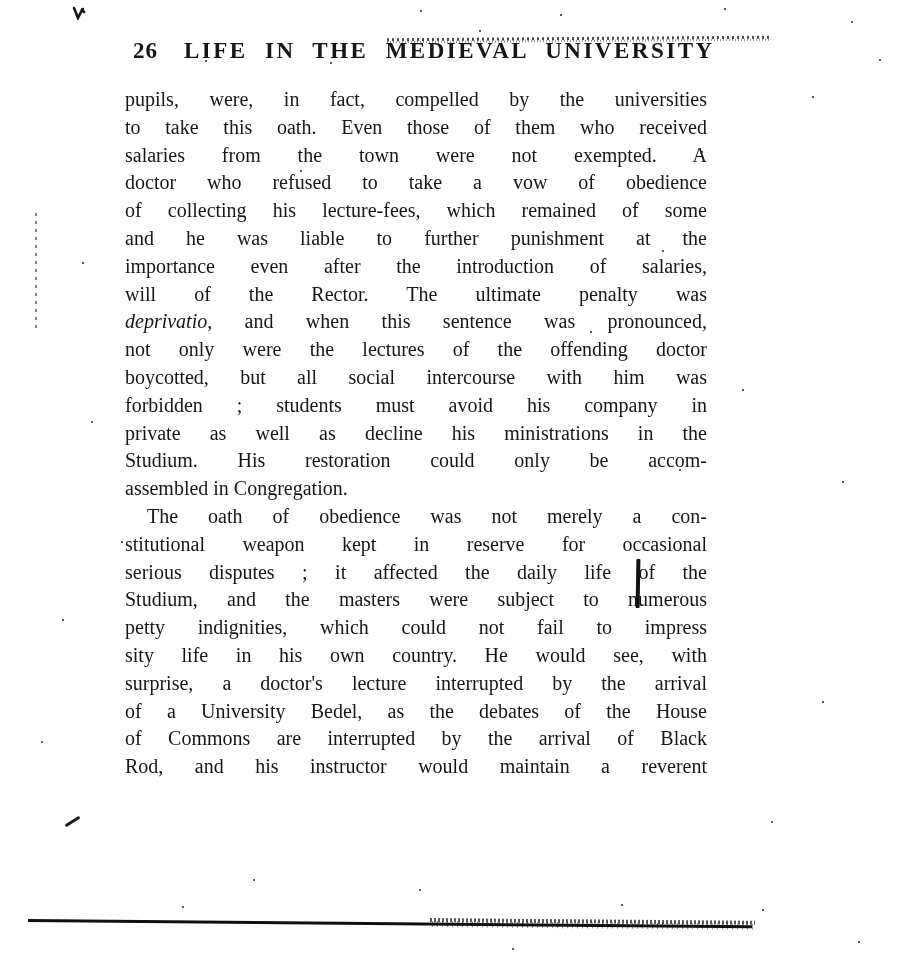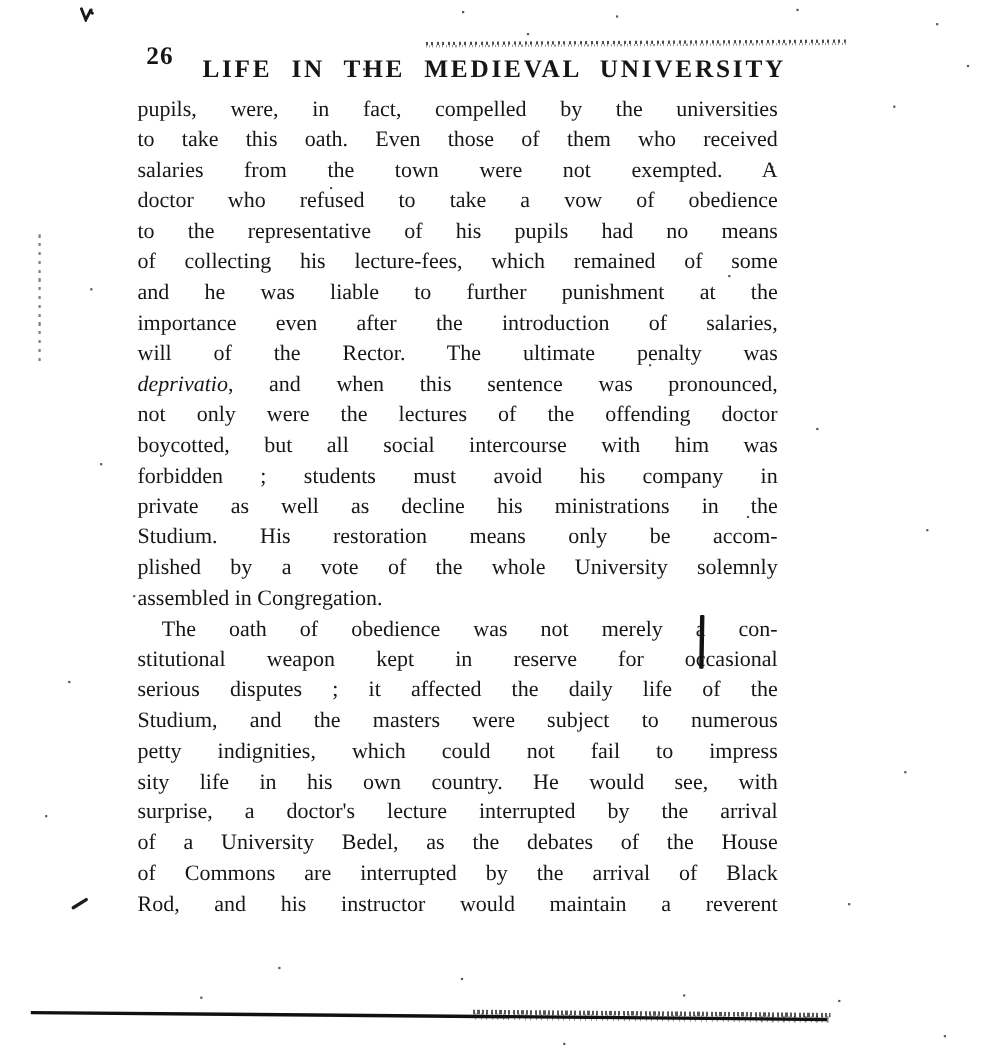--- a/index.html
+++ b/index.html
@@ -27,21 +27,20 @@
     align-items: flex-start;
     gap: 26px;
     font-size: 23px;
     font-weight: 700;
     letter-spacing: 1px;
     white-space: nowrap;
   }
   .running-head .title {
     letter-spacing: 2.5px;
     word-spacing: 9px;
-    margin-top: 12px;
   }
 
   
   .head-smudge {
     position: absolute;
     left: 387px;
     top: 37px;
     width: 382px;
     height: 5px;
     transform: rotate(-0.35deg);
@@ -174,32 +173,30 @@
     <span class="page-number">26</span>
     <span class="title">LIFE IN THE MEDIEVAL UNIVERSITY</span>
   </div>
   <div class="head-smudge"></div>
 
   <div class="body-text">
       <div class="line">pupils, were, in fact, compelled by the universities</div>
       <div class="line">to take this oath.  Even those of them who received</div>
       <div class="line">salaries from the town were not exempted.  A</div>
       <div class="line">doctor who refused to take a vow of obedience</div>
-      <div class="line">to the representative of his pupils had no means</div>
       <div class="line">of collecting his lecture-fees, which remained of some</div>
       <div class="line">and he was liable to further punishment at the</div>
       <div class="line">importance even after the introduction of salaries,</div>
       <div class="line">will of the Rector.  The ultimate penalty was</div>
       <div class="line"><span class="it">deprivatio</span><span>, and when this sentence was pronounced,</span></div>
       <div class="line">not only were the lectures of the offending doctor</div>
       <div class="line">boycotted, but all social intercourse with him was</div>
       <div class="line">forbidden ;  students must avoid his company in</div>
       <div class="line">private as well as decline his ministrations in the</div>
-      <div class="line">Studium.  His restoration means only be accom-</div>
-      <div class="line">plished by a vote of the whole University solemnly</div>
+      <div class="line">Studium.  His restoration could only be accom-</div>
       <div class="line line-short">assembled in Congregation.</div>
       <div class="line line-indent">The oath of obedience was not merely a con-</div>
       <div class="line">stitutional weapon kept in reserve for occasional</div>
       <div class="line">serious disputes ;  it affected the daily life of the</div>
       <div class="line">Studium, and the masters were subject to numerous</div>
       <div class="line">petty indignities, which could not fail to impress</div>
       <div class="line">sity life in his own country.  He would see, with</div>
       <div class="line">surprise, a doctor's lecture interrupted by the arrival</div>
       <div class="line">of a University Bedel, as the debates of the House</div>
       <div class="line">of Commons are interrupted by the arrival of Black</div>

